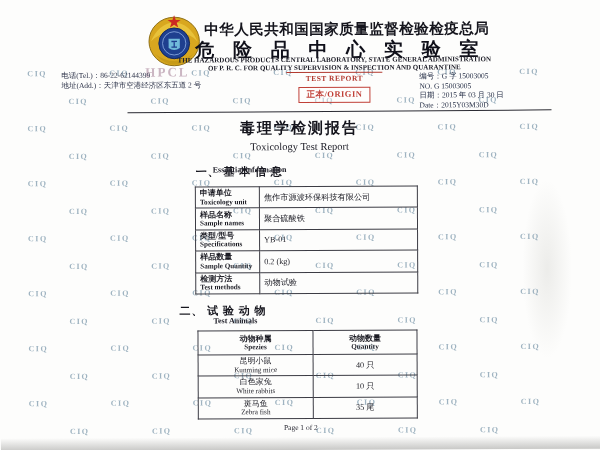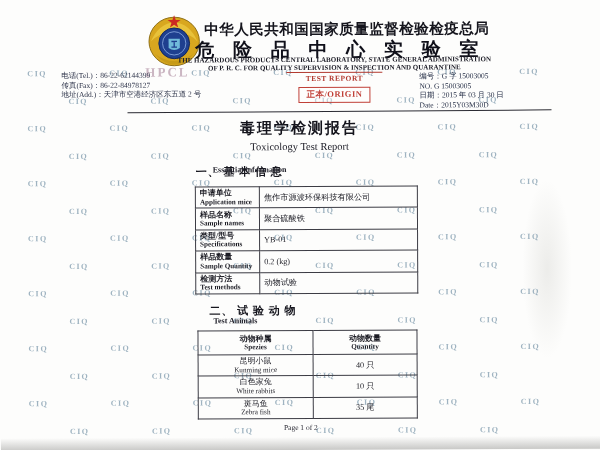--- a/index.html
+++ b/index.html
@@ -226,21 +226,20 @@
 
   <div class="authority">中华人民共和国国家质量监督检验检疫总局</div>
   <div class="labname">危 险 品 中 心 实 验 室</div>
   <div class="laben">
     <div>THE HAZARDOUS PRODUCTS CENTRAL LABORATORY, STATE GENERAL ADMINISTRATION</div>
     <div>OF P. R. C. FOR QUALITY SUPERVISION &amp; INSPECTION AND QUARANTINE</div>
   </div>
 
   <div class="contact">
     <div>电话(Tel.)：86-22-62144399</div>
-    <div>传真(Fax)：86-22-84978127</div>
     <div>地址(Add.)：天津市空港经济区东五道 2 号</div>
   </div>
 
   <div class="redblock">
     <div class="red-title-underline2"></div>
     <div class="red-sub">TEST REPORT</div>
     <div><span class="origin-box">正本/ORIGIN</span></div>
   </div>
 
   <div class="refblock">
@@ -256,21 +255,21 @@
   <div class="doc-sub">Toxicology Test Report</div>
 
   <div class="sec-cn" style="left:196px;top:164px;">一、 基 本 信 息</div>
   <div class="sec-en" style="left:213px;top:165px;">Essential information</div>
 
   <table class="doc" id="basic-table">
     <tbody>
         <tr>
       <td class="lblcell">
             <span class="lbl-cn">申请单位</span>
-            <span class="lbl-en">Application mice</span>
+            <span class="lbl-en">Toxicology unit</span>
           </td>
       <td class="val">焦作市源波环保科技有限公司</td>
     </tr>
     <tr>
       <td class="lblcell">
             <span class="lbl-cn">样品名称</span>
             <span class="lbl-en">Sample names</span>
           </td>
       <td class="val">聚合硫酸铁</td>
     </tr>
@@ -291,21 +290,21 @@
     <tr>
       <td class="lblcell">
             <span class="lbl-cn">检测方法</span>
             <span class="lbl-en">Test methods</span>
           </td>
       <td class="val">动物试验</td>
     </tr>
   </tbody>
     </table>
 
-  <div class="sec-cn" style="left:209px;top:303px;">二、 试 验 动 物</div>
+  <div class="sec-cn" style="left:179px;top:303px;">二、 试 验 动 物</div>
   <div class="sec-en" style="left:213px;top:316px;">Test Animals</div>
 
   <table class="doc" id="animal-table">
     <tbody>
         <tr class="hdr">
       <td class="c1">
             <span class="lbl-cn">动物种属</span>
             <span class="lbl-en">Spezies</span>
           </td>
       <td>

